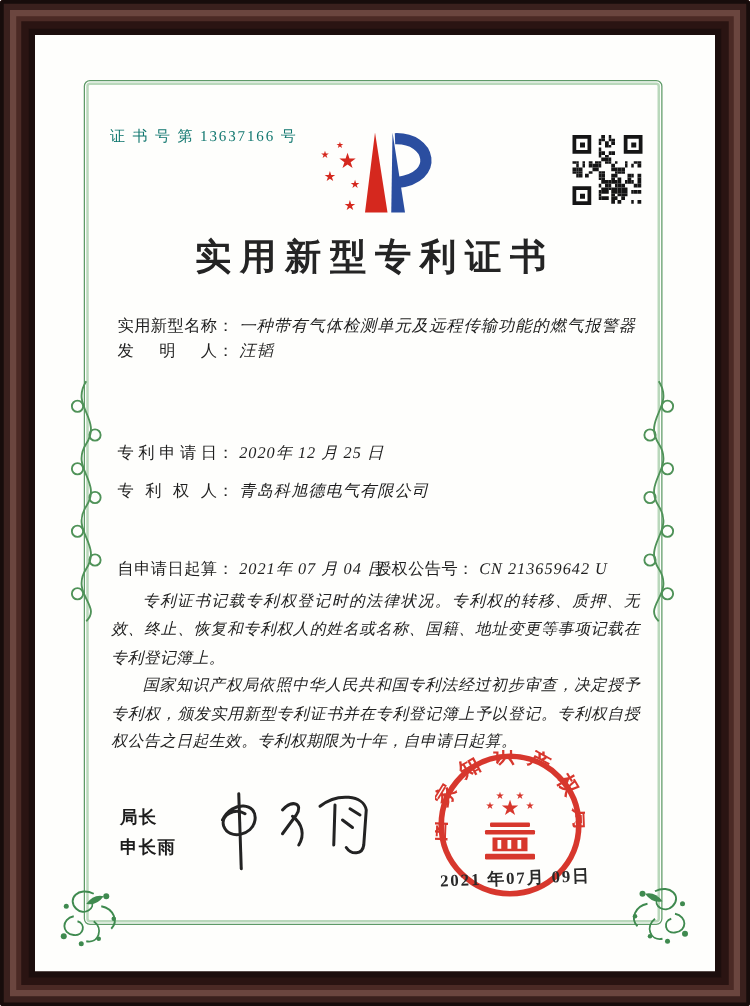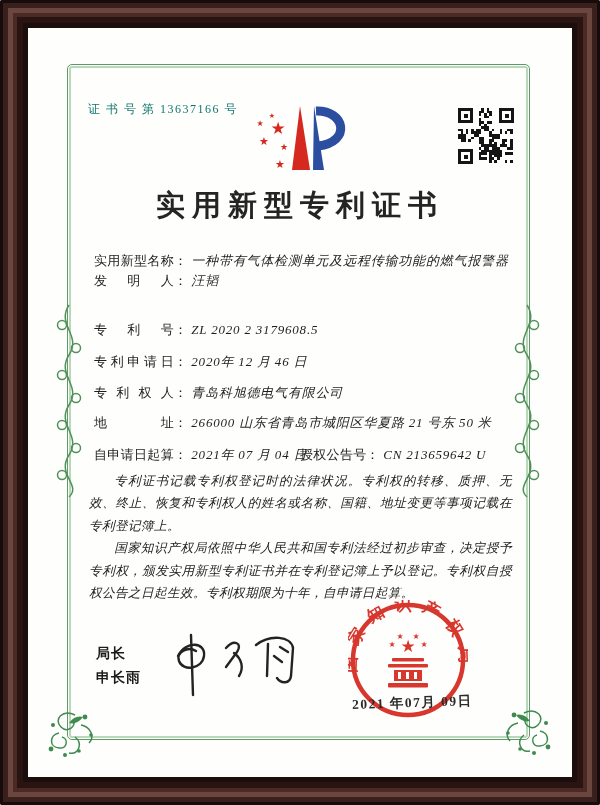--- a/index.html
+++ b/index.html
@@ -292,31 +292,25 @@
     </div>
 
   <div class="title">实用新型专利证书</div>
 
   <div class="frow" style="top:252px">
     <span class="flabel">实用新型名称</span><span class="fcolon">：</span><span class="fvalue">一种带有气体检测单元及远程传输功能的燃气报警器</span>
   </div>
   <div class="frow" style="top:272px">
     <span class="flabel">发明人</span><span class="fcolon">：</span><span class="fvalue">汪韬</span>
   </div>
-  <div class="frow" style="top:321px">
-    <span class="flabel">专利号</span><span class="fcolon">：</span><span class="fvalue">ZL 2020 2 3179608.5</span>
-  </div>
   <div class="frow" style="top:353px">
-    <span class="flabel">专利申请日</span><span class="fcolon">：</span><span class="fvalue">2020年 12 月 46 日</span>
+    <span class="flabel">专利申请日</span><span class="fcolon">：</span><span class="fvalue">2020年 12 月 25 日</span>
   </div>
   <div class="frow" style="top:384px">
     <span class="flabel">专利权人</span><span class="fcolon">：</span><span class="fvalue">青岛科旭德电气有限公司</span>
-  </div>
-  <div class="frow" style="top:414px">
-    <span class="flabel">地址</span><span class="fcolon">：</span><span class="fvalue">266000 山东省青岛市城阳区华夏路 21 号东 50 米</span>
   </div>
   <div class="frow" style="top:446px">
     <span class="flabel">自申请日起算</span><span class="fcolon">：</span><span class="fvalue">2021年 07 月 04 日</span>
     <span class="grant-second">
       <span class="flabel" style="width:66px">授权公告号</span><span class="fcolon">：</span><span class="fvalue">CN 213659642 U</span>
     </span>
   </div>
 
   <div class="paras">
     <p>专利证书记载专利权登记时的法律状况。专利权的转移、质押、无效、终止、恢复和专利权人的姓名或名称、国籍、地址变更等事项记载在专利登记簿上。</p>

